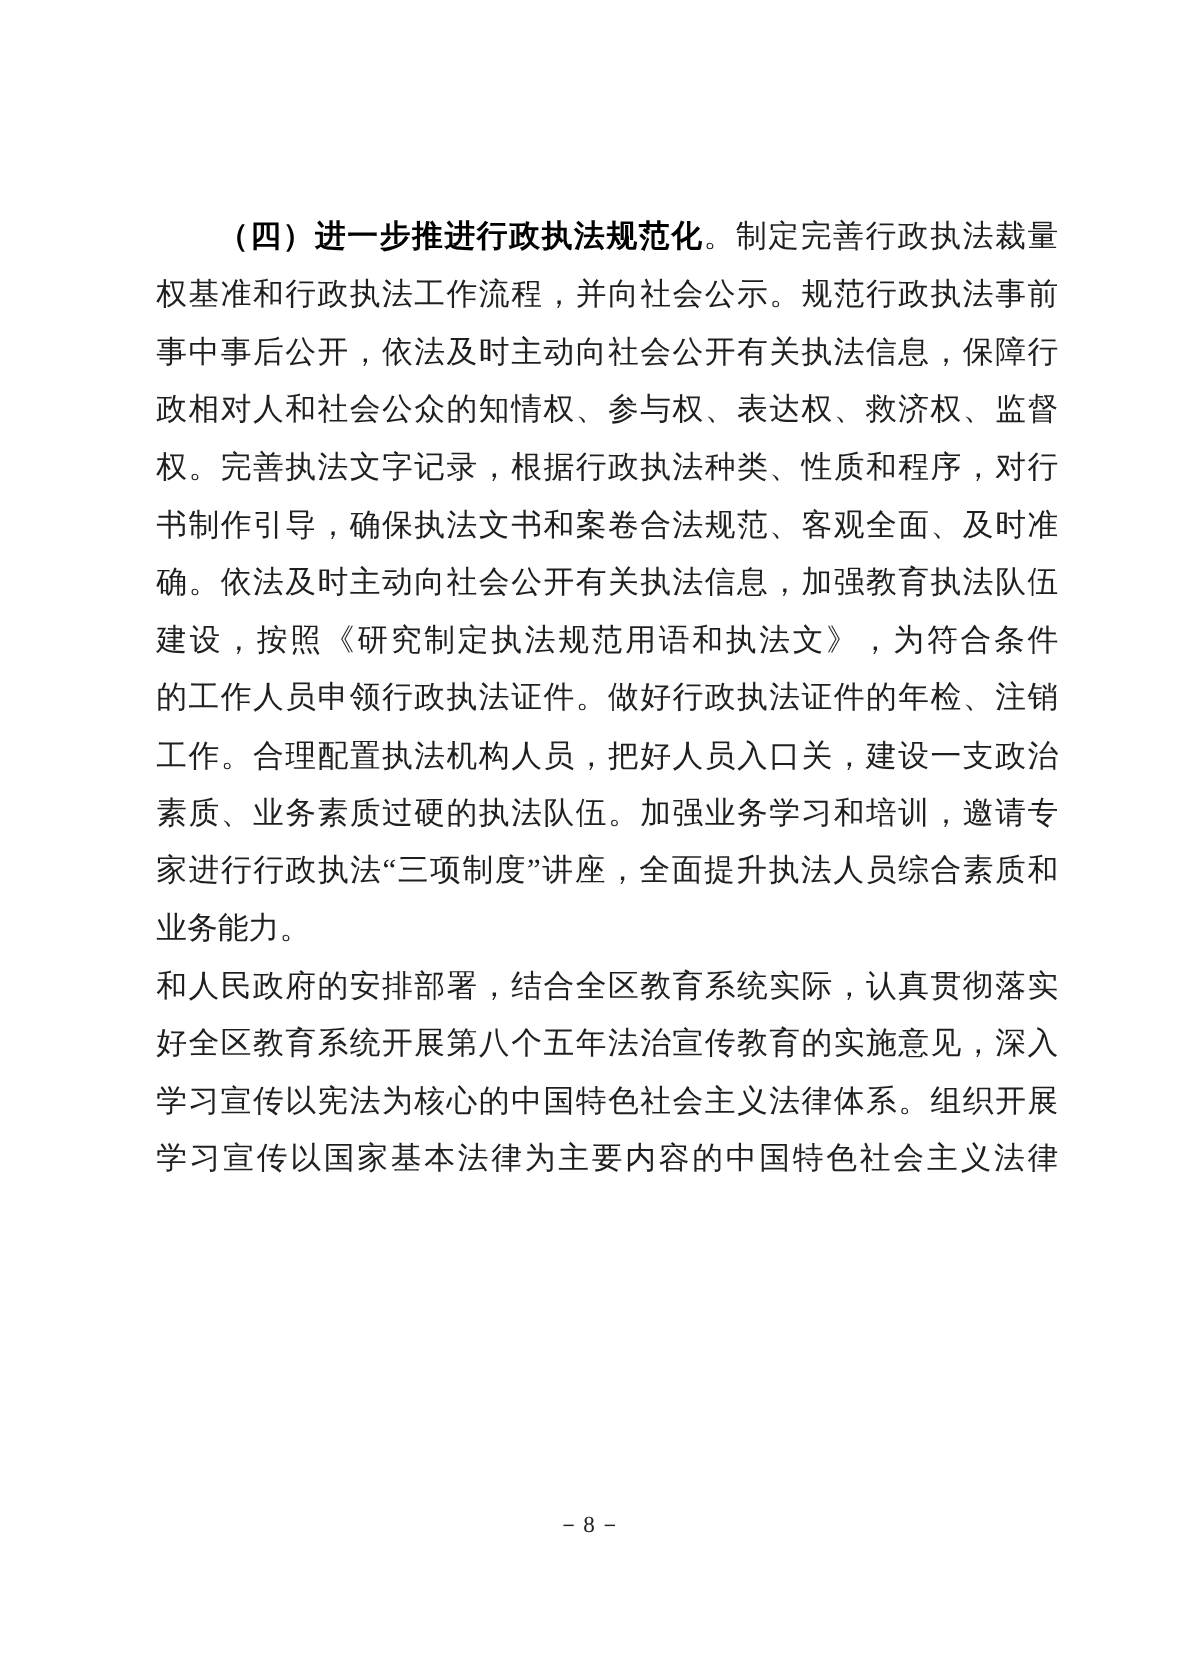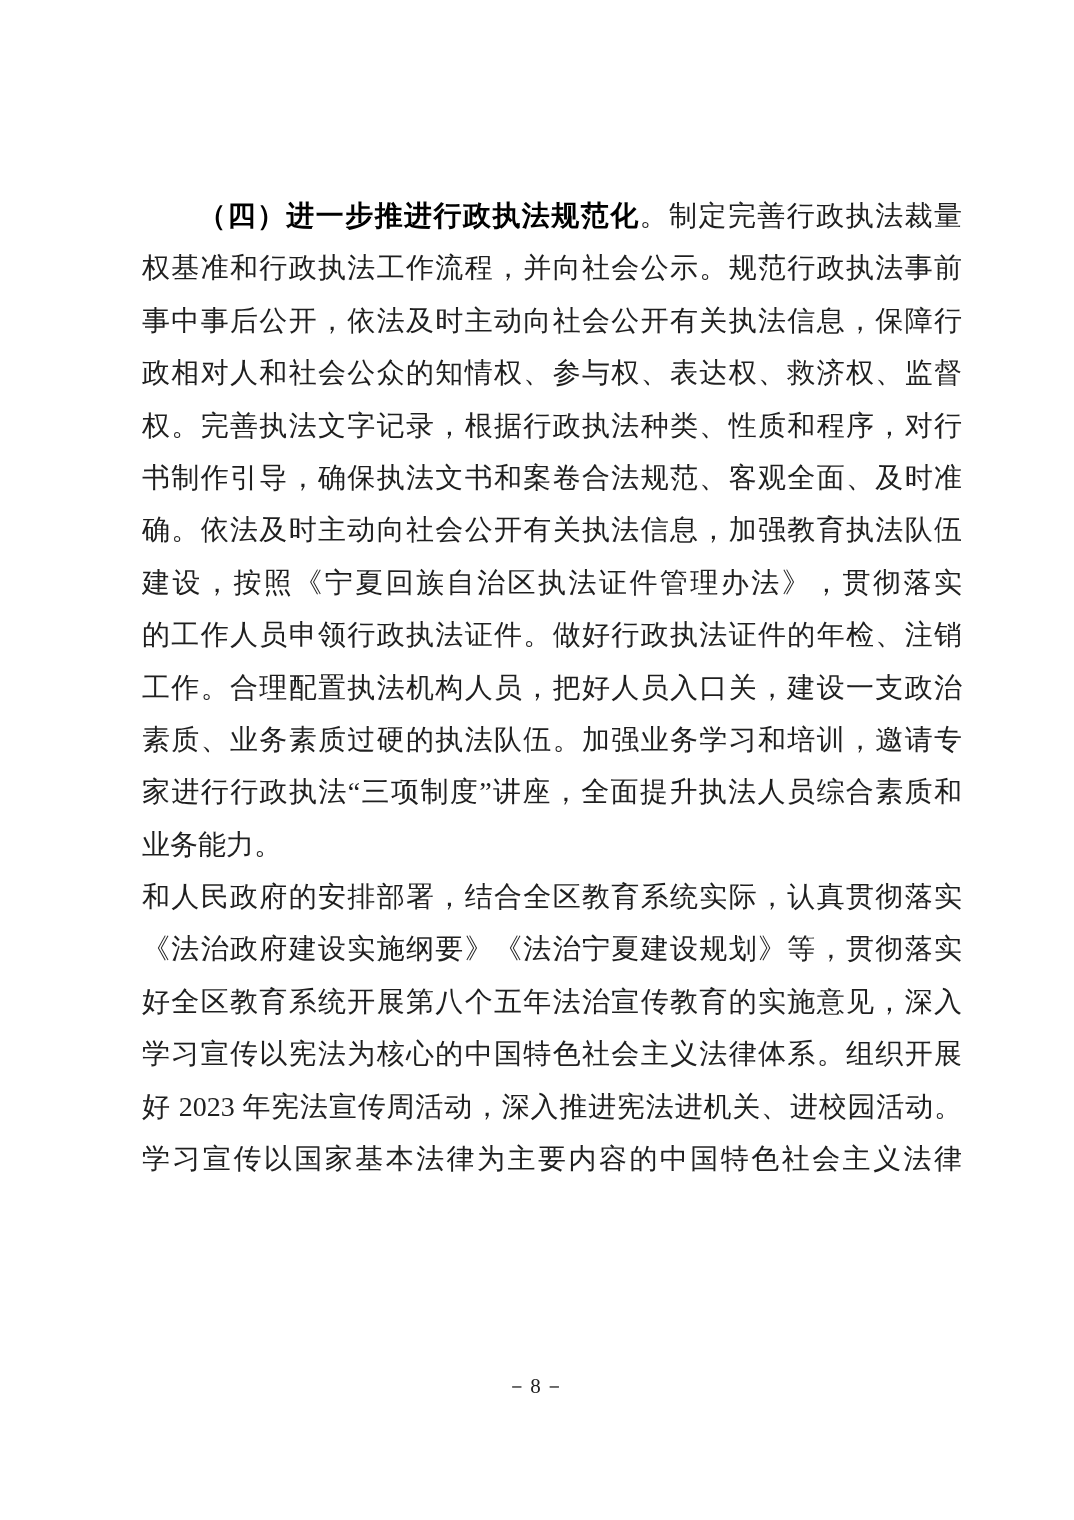--- a/index.html
+++ b/index.html
@@ -69,32 +69,30 @@
 <div class="page">
   <main class="doc-body">
       <div class="paragraph">
         <div class="line indent"><span class="seg bold">（四）进一步推进行政执法规范化</span><span class="seg">。制定完善行政执法裁量</span></div>
         <div class="line"><span class="seg">权基准和行政执法工作流程，并向社会公示。规范行政执法事前</span></div>
         <div class="line"><span class="seg">事中事后公开，依法及时主动向社会公开有关执法信息，保障行</span></div>
         <div class="line"><span class="seg">政相对人和社会公众的知情权、参与权、表达权、救济权、监督</span></div>
         <div class="line"><span class="seg">权。完善执法文字记录，根据行政执法种类、性质和程序，对行</span></div>
         <div class="line"><span class="seg">书制作引导，确保执法文书和案卷合法规范、客观全面、及时准</span></div>
         <div class="line"><span class="seg">确。依法及时主动向社会公开有关执法信息，加强教育执法队伍</span></div>
-        <div class="line"><span class="seg">建设，按照《宁夏回族自治区执法证件管理办法》，贯彻落实</span></div>
+        <div class="line"><span class="seg">建设，按照《研究制定执法规范用语和执法文》，为符合条件</span></div>
         <div class="line"><span class="seg">的工作人员申领行政执法证件。做好行政执法证件的年检、注销</span></div>
         <div class="line"><span class="seg">工作。合理配置执法机构人员，把好人员入口关，建设一支政治</span></div>
         <div class="line"><span class="seg">素质、业务素质过硬的执法队伍。加强业务学习和培训，邀请专</span></div>
         <div class="line"><span class="seg">家进行行政执法“三项制度”讲座，全面提升执法人员综合素质和</span></div>
         <div class="line no-stretch"><span class="seg">业务能力。</span></div>
       </div>
       <div class="paragraph">
         <div class="line"><span class="seg">和人民政府的安排部署，结合全区教育系统实际，认真贯彻落实</span></div>
-        <div class="line"><span class="seg">《法治政府建设实施纲要》《法治宁夏建设规划》等，贯彻落实</span></div>
         <div class="line"><span class="seg">好全区教育系统开展第八个五年法治宣传教育的实施意见，深入</span></div>
         <div class="line"><span class="seg">学习宣传以宪法为核心的中国特色社会主义法律体系。组织开展</span></div>
-        <div class="line"><span class="seg">好 2023 年宪法宣传周活动，深入推进宪法进机关、进校园活动。</span></div>
         <div class="line"><span class="seg">学习宣传以国家基本法律为主要内容的中国特色社会主义法律</span></div>
       </div>
     </main>
   <footer class="page-footer">
     <span class="page-number">－8－</span>
   </footer>
 </div>
 
 </body></html>

